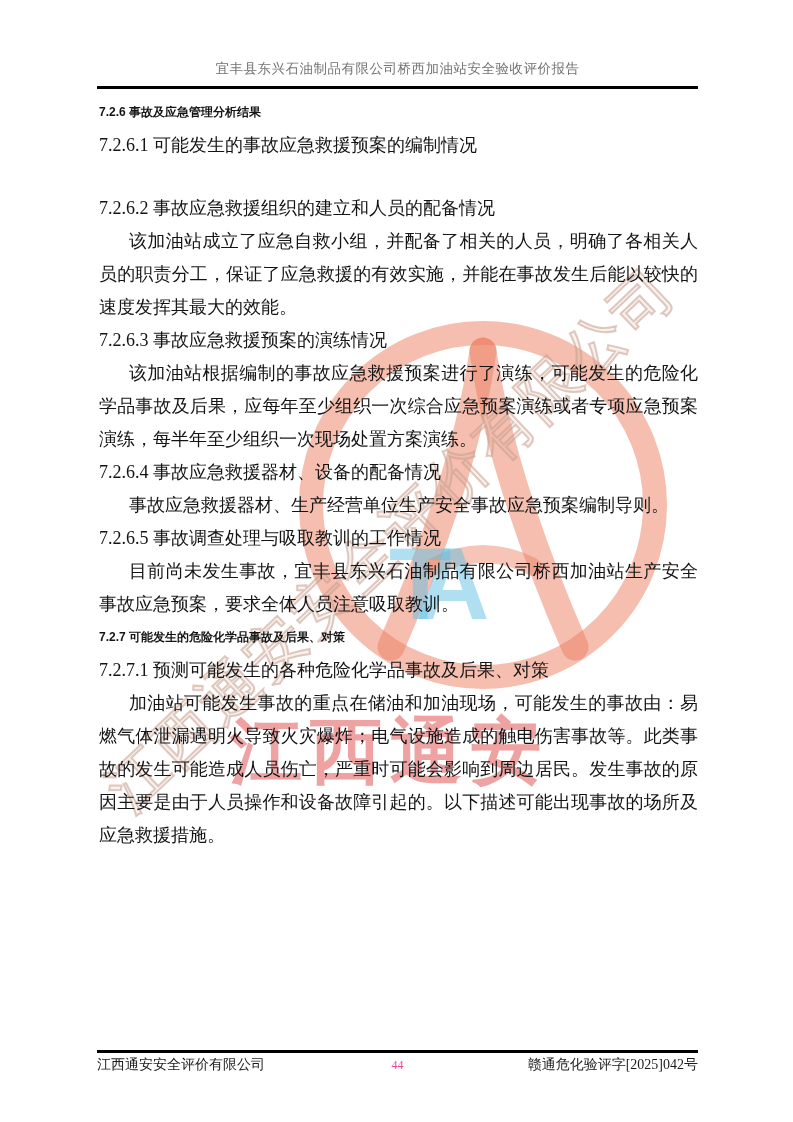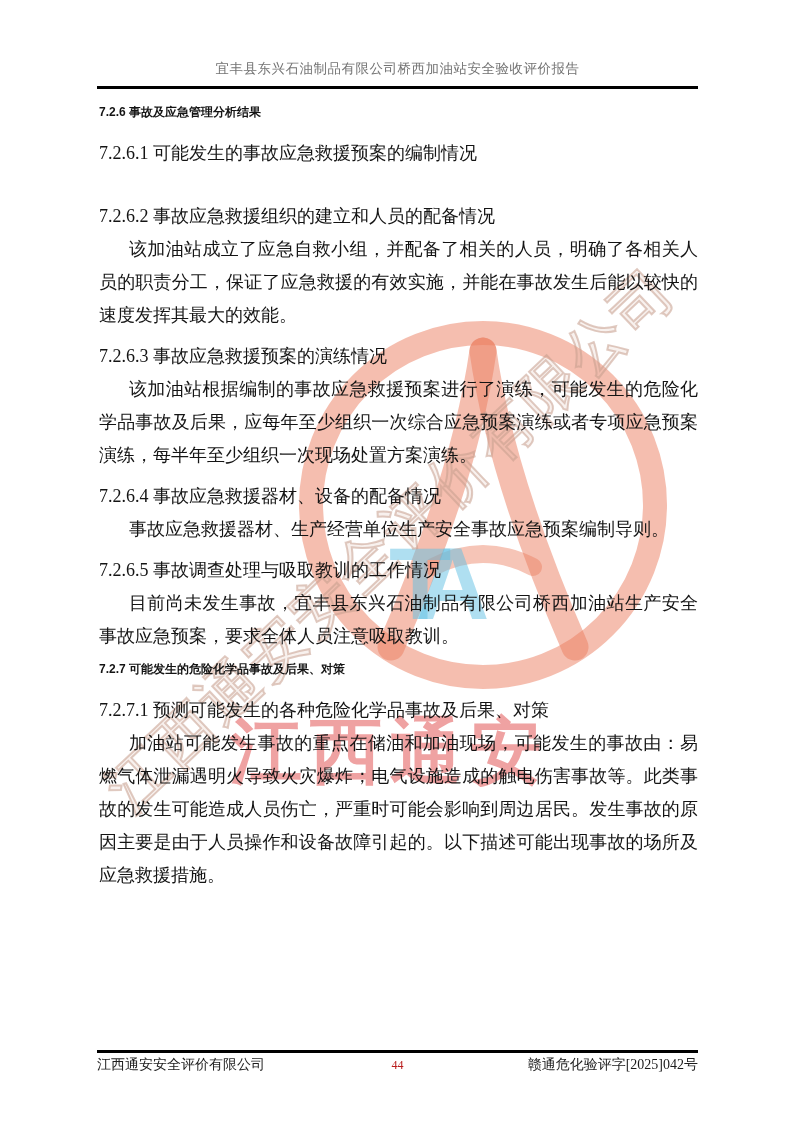--- a/index.html
+++ b/index.html
@@ -28,29 +28,29 @@
     position:absolute; top:60px; left:97px; width:601px; text-align:center;
     font-size:13.5px; letter-spacing:0.5px; color:#737373;
   }
   .header-rule { position:absolute; top:86px; left:97px; width:601px; height:2.5px; background:#000; }
   .content {
     position:absolute; top:96px; left:99px; width:599px;
     font-size:18px; line-height:33px; text-align:justify; text-justify:inter-ideograph;
   }
   .blk { margin:0; }
   .blk.h2 { font-weight:700; font-size:12px; font-family:"Liberation Sans","DejaVu Sans",sans-serif; }
-  .blk.h3 { font-weight:400;margin-top:8px; }
+  .blk.h3 { font-weight:400; }
   .blk.para { text-indent:30px; }
   .blk.gap { margin-top:30px; }
   .footer-rule { position:absolute; top:1050px; left:97px; width:601px; height:2.5px; background:#000; }
   .footer {
     position:absolute; top:1056px; left:97px; width:601px; height:24px; font-size:14px; color:#1c1c1c;
   }
   .footer-left  { position:absolute; left:0; top:0; }
-  .footer-page  { position:absolute; left:0; right:0; top:2px; text-align:center; font-size:12px; color:#b91c1c; }
+  .footer-page  { position:absolute; left:0; right:0; top:2px; text-align:center; font-size:12px; color:#ec4899; }
   .footer-right { position:absolute; right:0; top:0; }
 </style>
 </head>
 <body>
 
 <div class="page">
 
   <div class="wm">
     <svg class="wm-logo" viewBox="0 0 376 376" xmlns="http://www.w3.org/2000/svg">
       <circle cx="188" cy="188" r="172" fill="none" stroke="rgba(236,126,96,0.5)" stroke-width="24"></circle>

